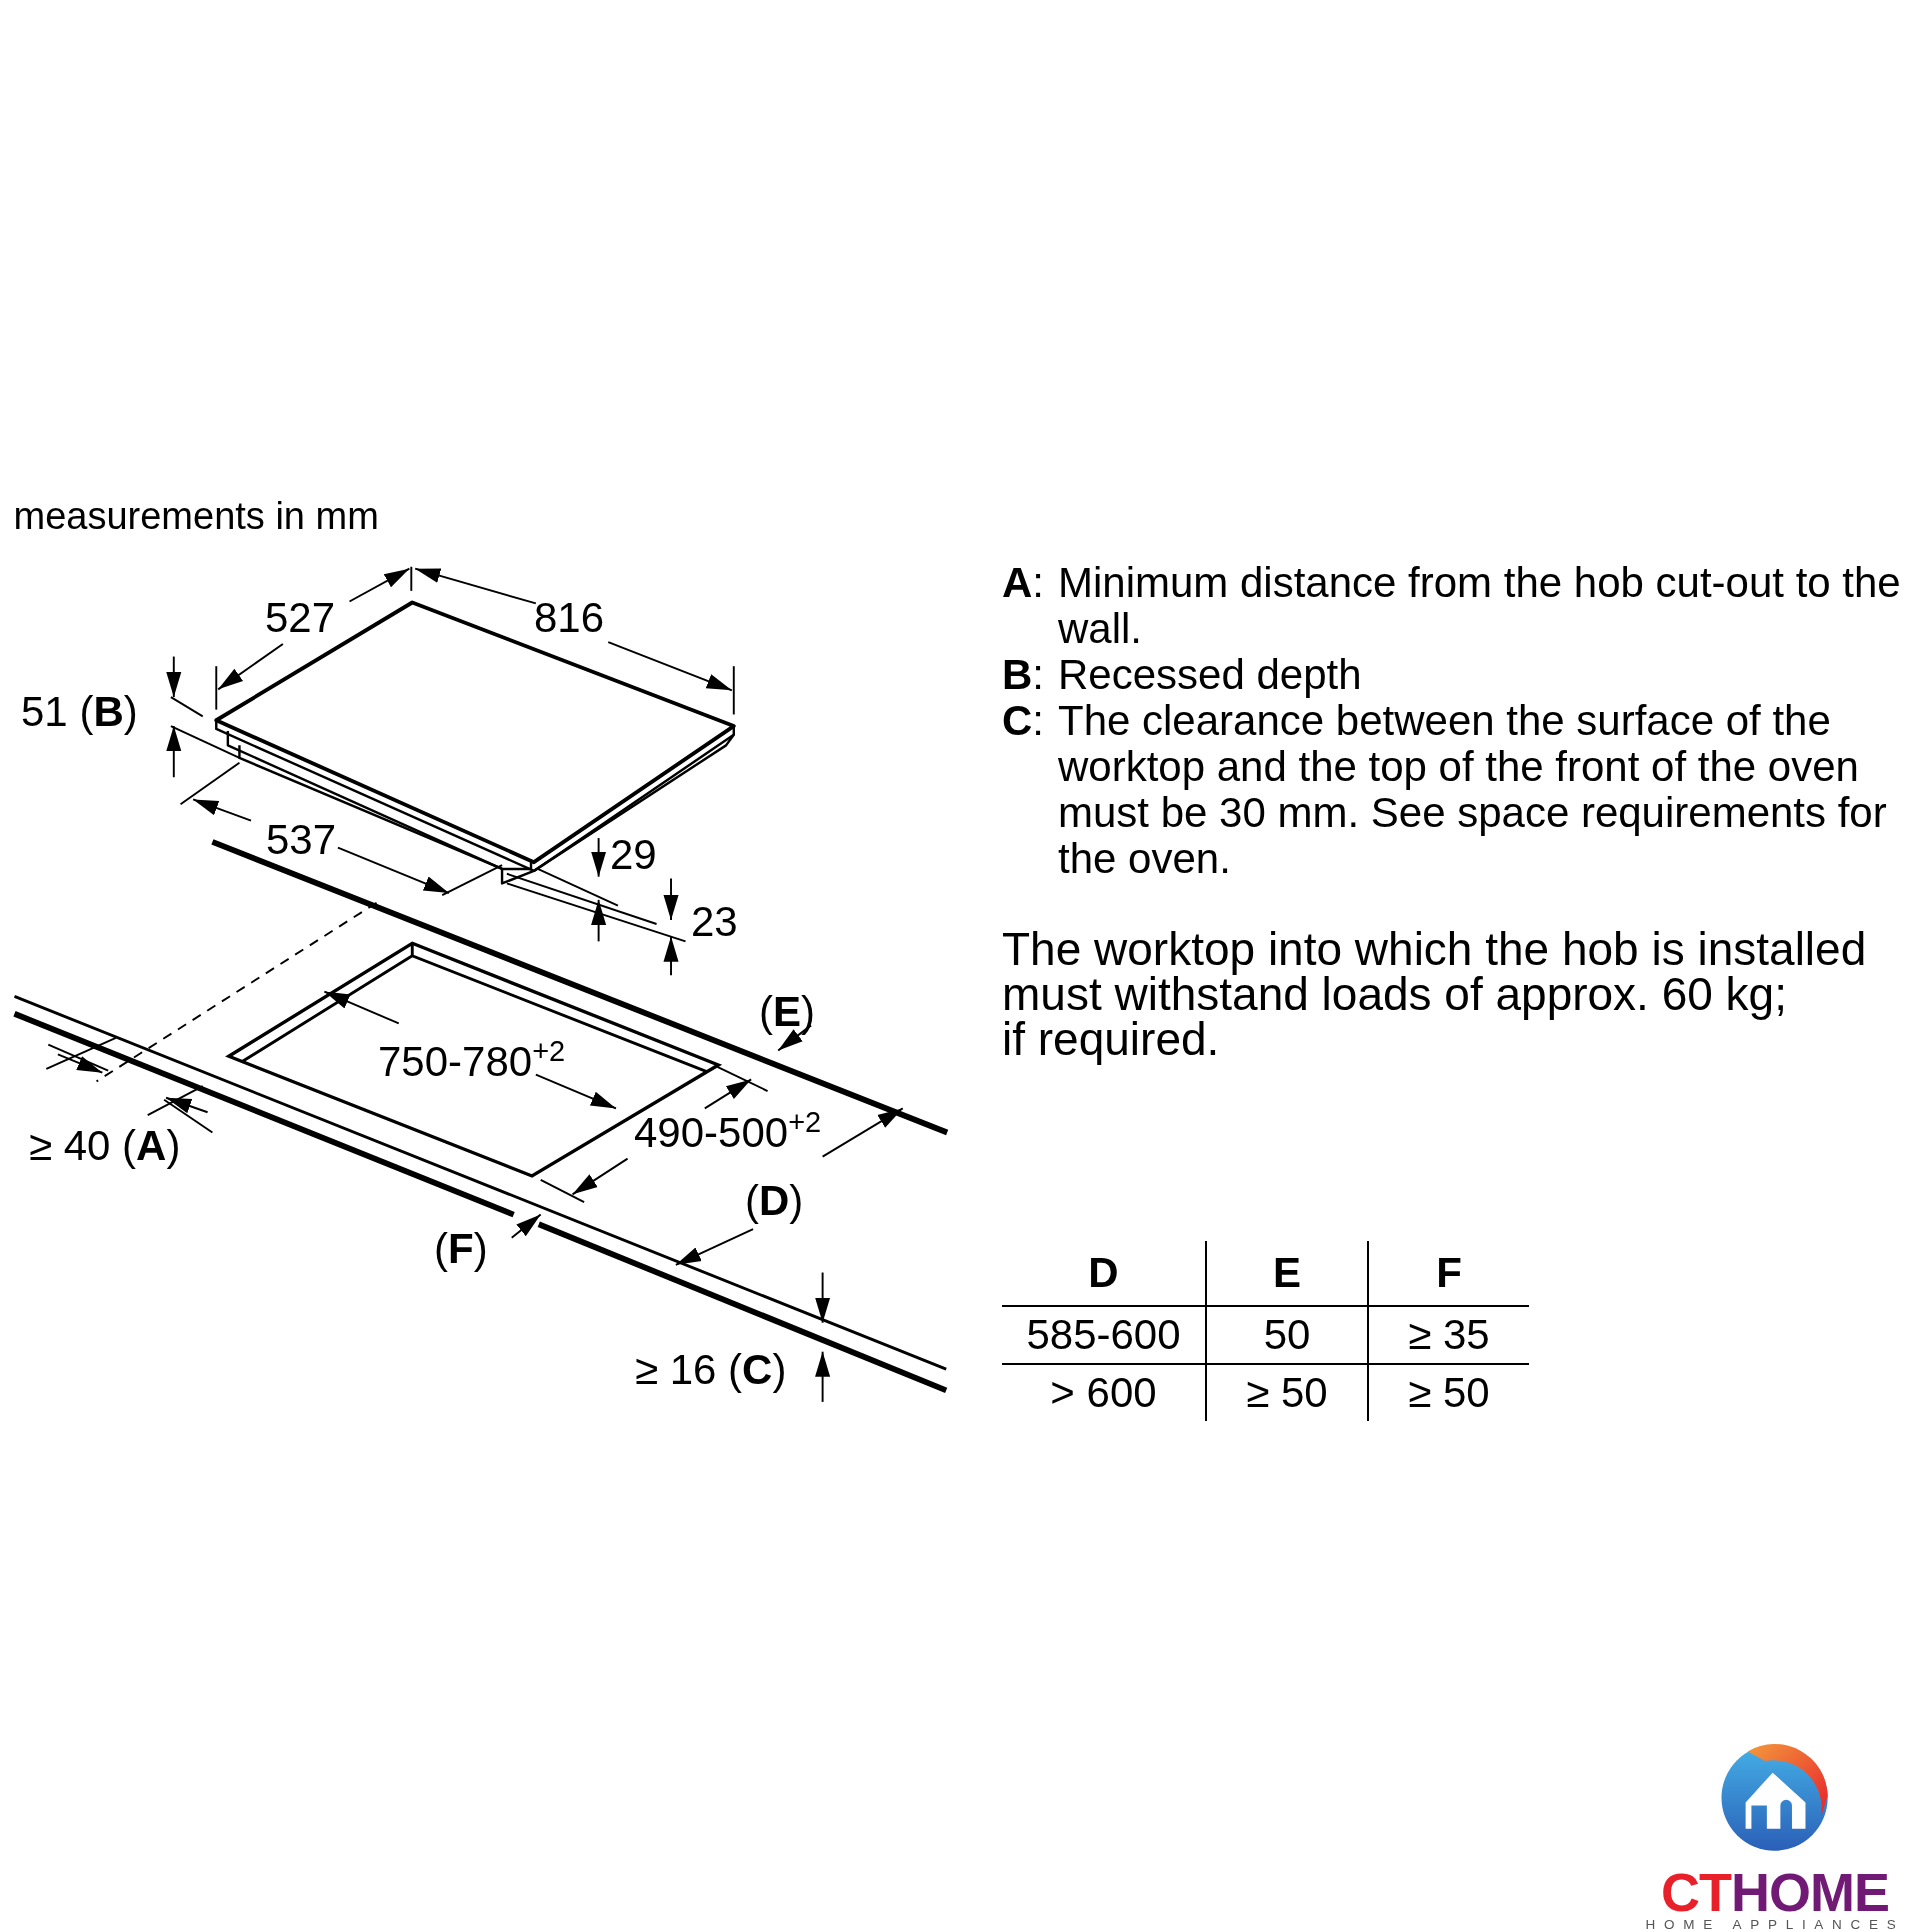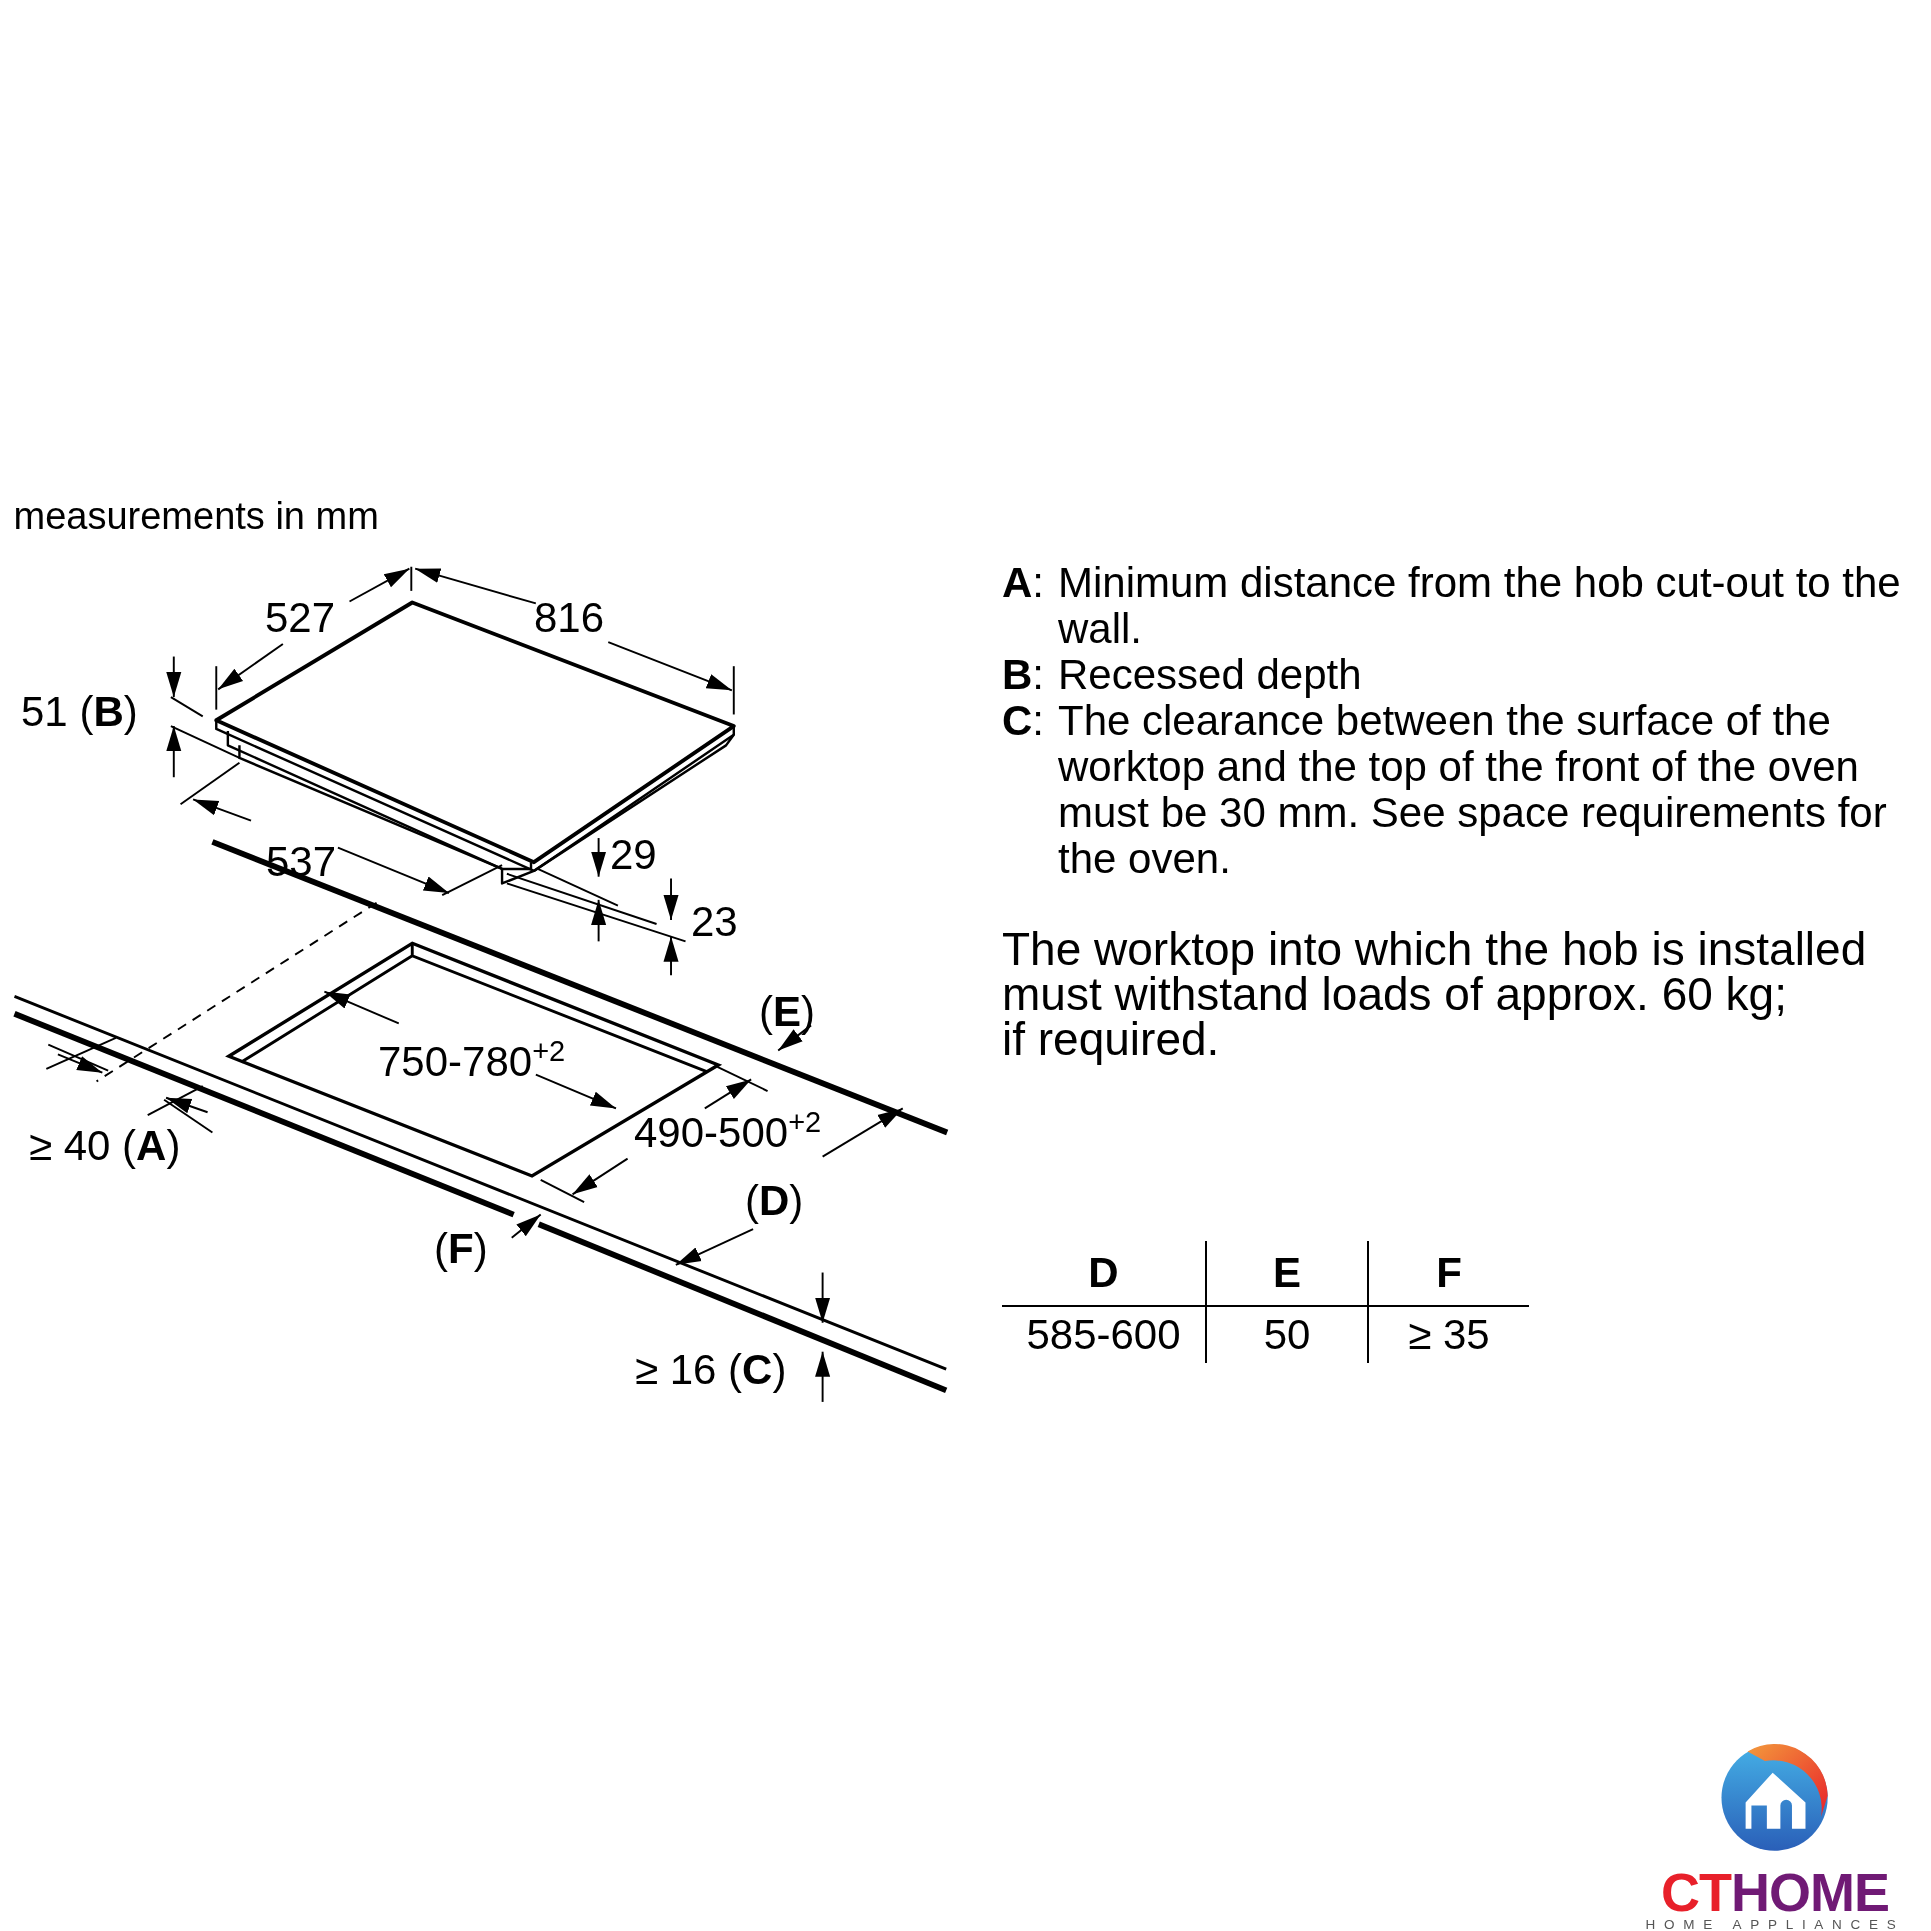--- a/index.html
+++ b/index.html
@@ -137,21 +137,21 @@
 
 <div class="txt title" style="left:13.5px; top:497px;">measurements in mm</div>
 
 <div class="txt dim" style="left:265px; top:597px;">527</div>
 <div class="txt dim" style="left:534px; top:597px;">816</div>
 
 <div class="txt dim lbl" style="left:21px; top:691px;">
   <span>51</span> (<b>B</b>)
 </div>
 
-<div class="txt dim" style="left:266px; top:841px;">537</div>
+<div class="txt dim" style="left:266px; top:819px;">537</div>
 <div class="txt dim" style="left:610px; top:834px;">29</div>
 <div class="txt dim" style="left:691px; top:901px;">23</div>
 
 <div class="txt dim" style="left:378px; top:1041px;">
   <span>750-780</span><sup>+2</sup>
 </div>
 <div class="txt dim" style="left:634px; top:1112px;">
   <span>490-500</span><sup>+2</sup>
 </div>
 
@@ -192,20 +192,25 @@
       <tr>
     <th class="c1">D</th>
     <th class="c2">E</th>
     <th class="c3">F</th>
   </tr>
   <tr class="r1">
     <td class="c1">585-600</td>
     <td class="c2">50</td>
     <td class="c3">≥ 35</td>
   </tr>
+  <tr class="r2">
+    <td class="c1">&gt; 600</td>
+    <td class="c2">≥ 50</td>
+    <td class="c3">≥ 50</td>
+  </tr>
 </tbody>
   </table>
 
 <div class="logo">
   <div class="logo-word">
     <span class="ct">CT</span><span class="home">HOME</span>
   </div>
   <div class="logo-sub">HOME APPLIANCES</div>
 </div>
 

